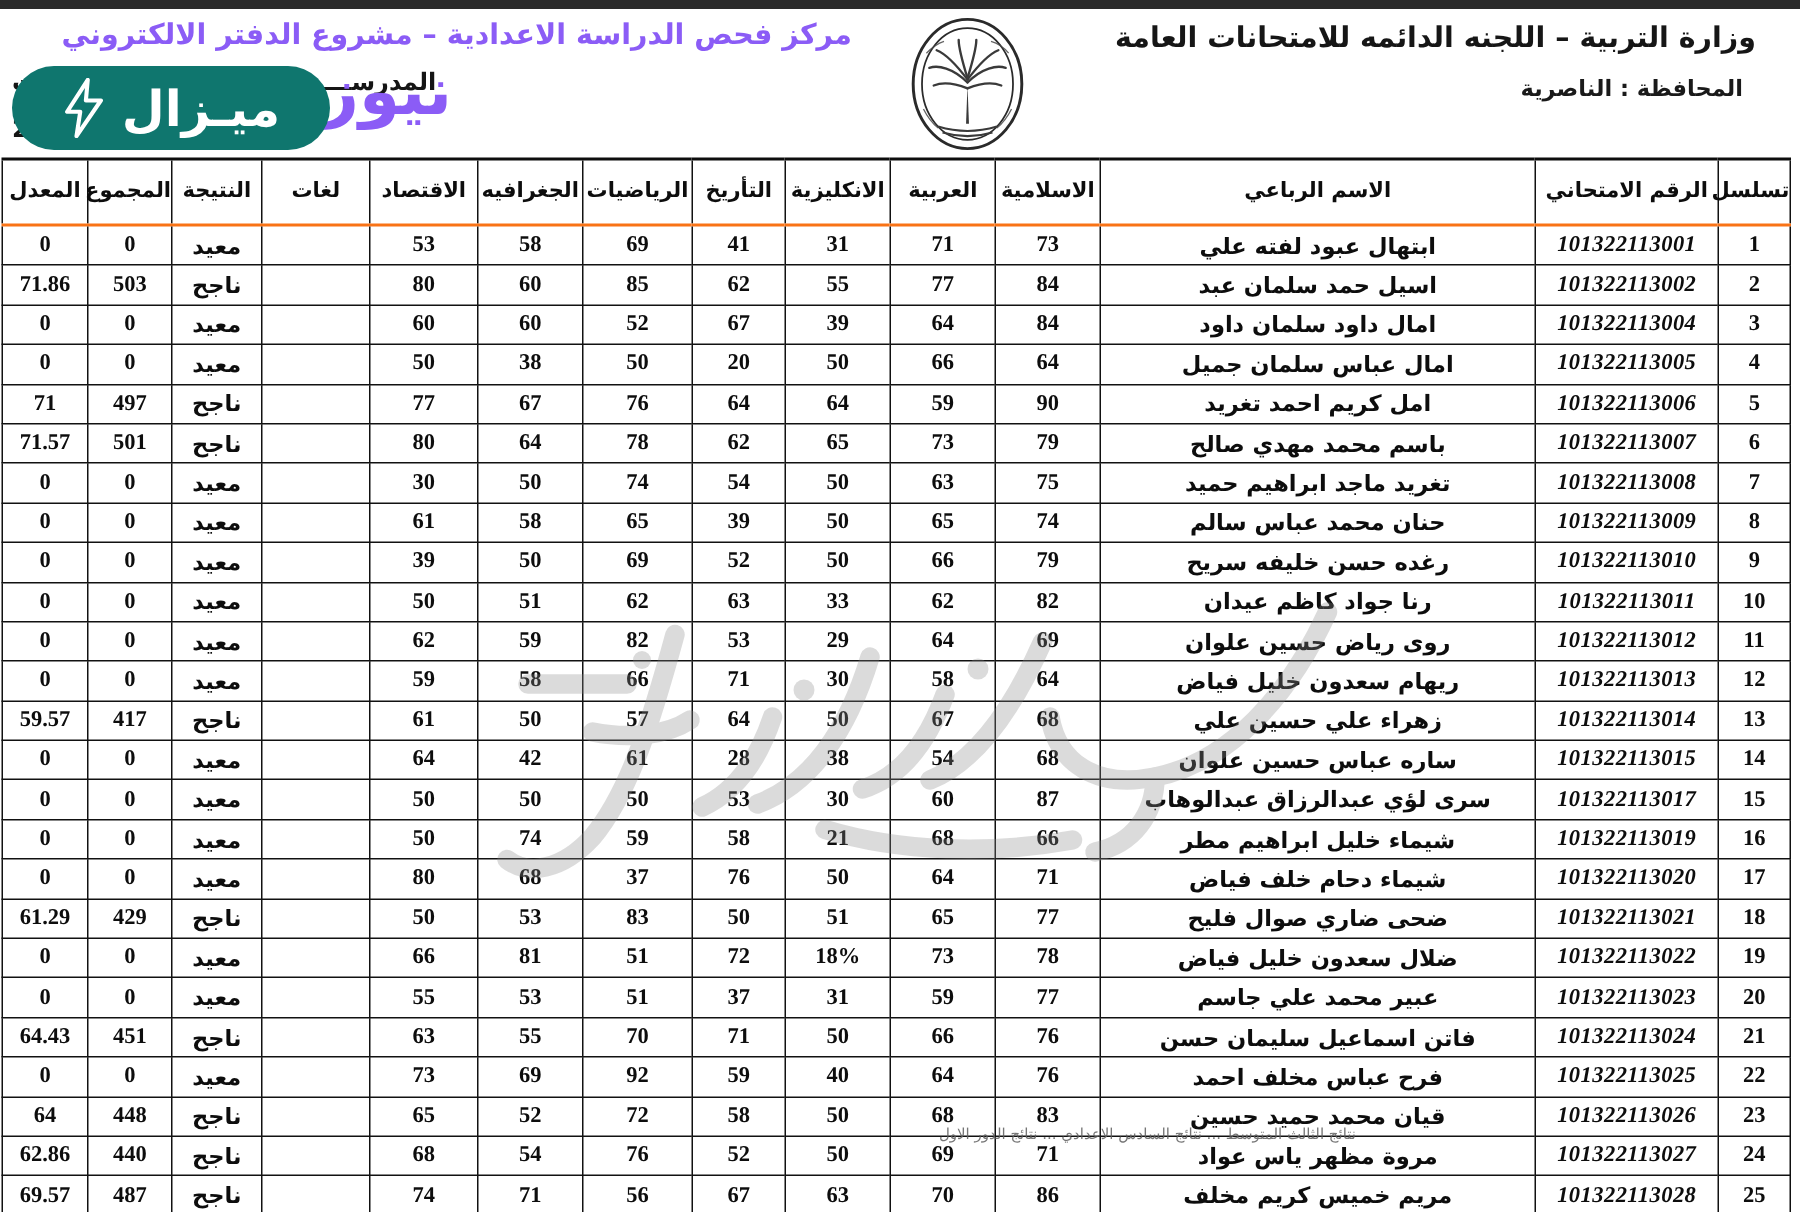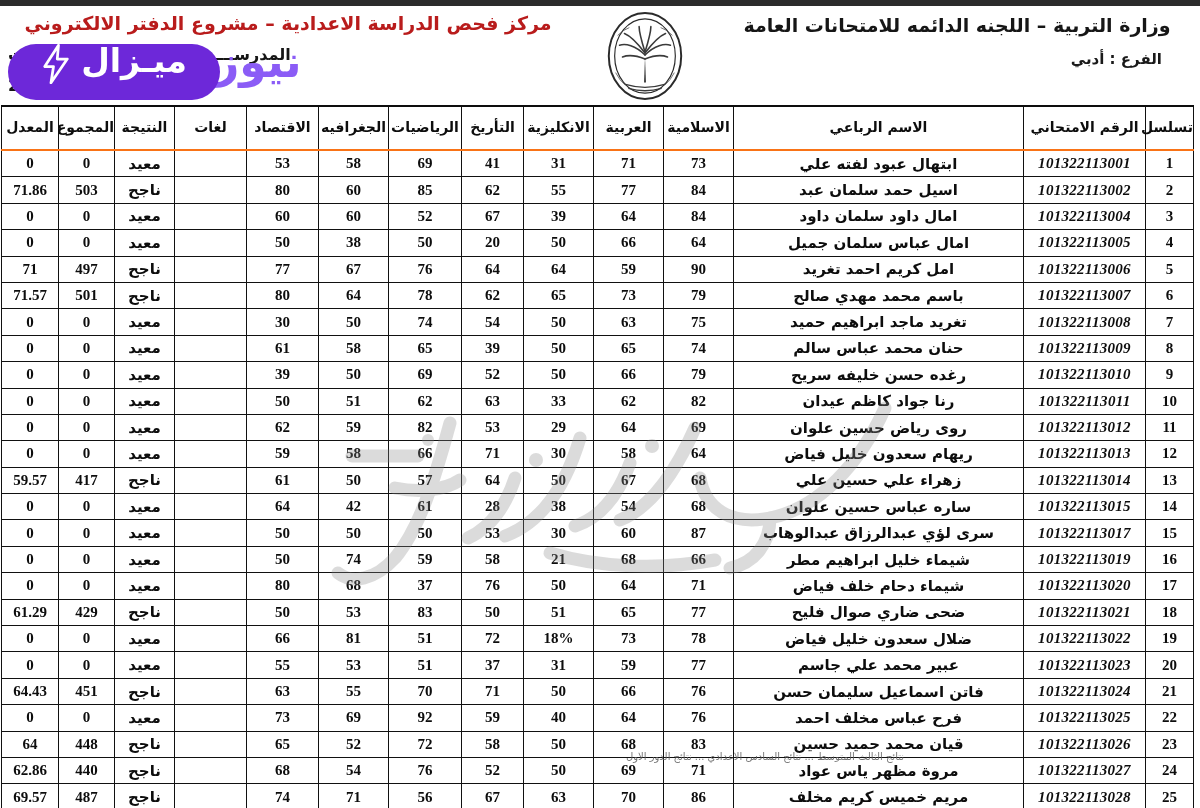--- a/index.html
+++ b/index.html
@@ -78,45 +78,46 @@
   
   .hdr-left {
     width: 560px;
     text-align: left;
     padding-top: 4px;
     direction: rtl;
   }
   .hdr-center-title {
     font-size: 19px;
     font-weight: 700;
-    color: #b91c1c;
+    color: #8b5cf6;
     white-space: nowrap;
-    text-align: center;
+    text-align: right;
   }
   .hdr-school,
   .hdr-round {
     font-size: 16px;
     font-weight: 700;
     color: #151515;
     white-space: nowrap;
     text-align: left;
     margin-top: 11px;
   }
   .hdr-round { margin-top: 12px; }
 
   
   .brand-badge {
     position: absolute;
     top: 38px;
     left: 8px;
     width: 212px;
     height: 56px;
-    background: #6d28d9;
+    background: #0f766e;
     border-radius: 28px;
     display: flex;
+    align-items: center;
     justify-content: center;
     gap: 10px;
     direction: rtl;
     box-shadow: 0 0 0 0 rgba(0,0,0,0);
     z-index: 6;
   }
   .brand-text {
     color: #ffffff;
     font-size: 33px;
     font-weight: 700;
@@ -250,21 +251,21 @@
 <body>
 
 <div class="top-strip"></div>
 
 <div class="header">
   <div class="hdr-grid">
 
     <div class="hdr-right">
       <div class="hdr-ministry">وزارة التربية – اللجنه الدائمه للامتحانات العامة</div>
       <div class="hdr-sub">
-        <div>الفرع : أدبي</div>
+        <div>المحافظة : الناصرية</div>
       </div>
     </div>
 
     <div class="emblem">
       <svg viewBox="0 0 100 94" xmlns="http://www.w3.org/2000/svg">
         <rect x="0" y="0" width="100" height="94" fill="#ffffff"></rect>
         <ellipse cx="50" cy="47" rx="37" ry="44" fill="none" stroke="#2a2a2a" stroke-width="2"></ellipse>
         <ellipse cx="50" cy="47" rx="31" ry="38" fill="none" stroke="#2a2a2a" stroke-width="1.2"></ellipse>
 
         <path d="M49 74 L50 48 L51 74 Z" fill="#3a3a3a"></path>

